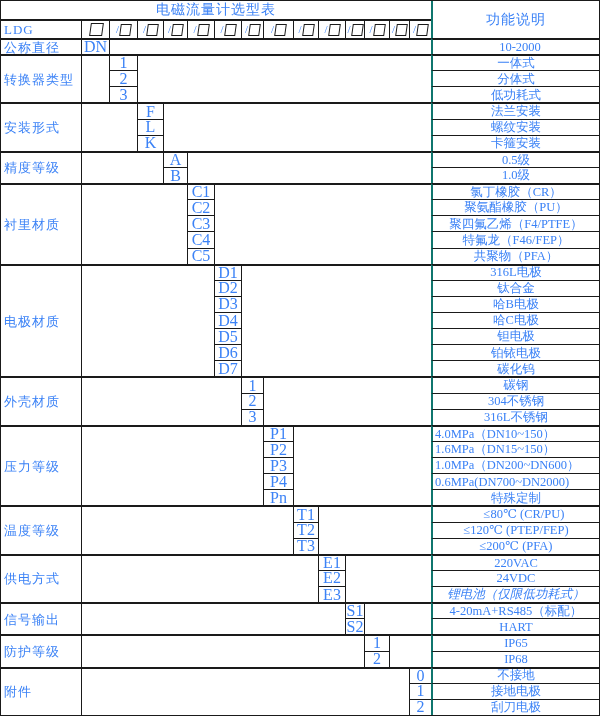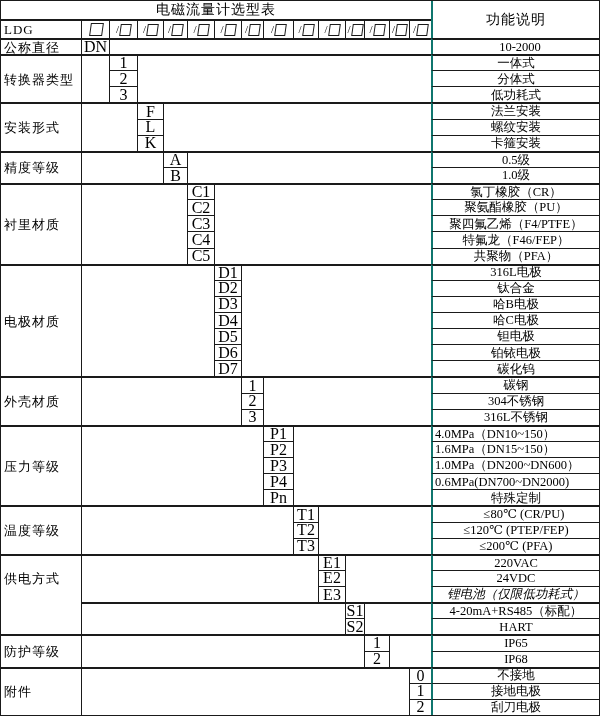--- a/index.html
+++ b/index.html
@@ -1,19 +1,19 @@
 <!DOCTYPE html>
 <html><head>
 <meta charset="utf-8">
 <style>
   html,body{margin:0;padding:0;background:#f5f5f5;}
   #page{
     width:600px;height:716px;background:#ffffff;
     font-family:"Liberation Serif","DejaVu Serif",serif;
-    color:#000000;
+    color:#3b82f6;
   }
   #grid{
     width:600px;height:716px;box-sizing:border-box;
     display:grid;
     grid-template-columns:80px 28px 28px 26px 24px 27px 27px 22px 30px 25px 27px 19px 25px 20px 22px 1fr;
     grid-template-rows:18px 19px repeat(42,1fr);
     border:1px solid #1a1a1a;
     background:#fff;
   }
   .cell{
@@ -190,20 +190,21 @@
       <div class="cell desc bl2 t1" style="grid-area: 34 / 16;">≤200℃ (PFA)</div>
       <div class="cell label t2" style="grid-area: 35 / 1 / 38;">供电方式</div>
       <div class="cell t2 bl1" style="grid-area: 35 / 2 / 38 / 11;"></div>
       <div class="cell t2 bl1" style="grid-area: 35 / 12 / 38 / 16;"></div>
       <div class="cell code bl1 t2" style="grid-area: 35 / 11;">E1</div>
       <div class="cell desc bl2 t2" style="grid-area: 35 / 16;">220VAC</div>
       <div class="cell code bl1 t1" style="grid-area: 36 / 11;">E2</div>
       <div class="cell desc bl2 t1" style="grid-area: 36 / 16;">24VDC</div>
       <div class="cell code bl1 t1" style="grid-area: 37 / 11;">E3</div>
       <div class="cell desc bl2 t1" style="grid-area: 37 / 16; font-style: italic;">锂电池（仅限低功耗式）</div>
+      <div class="cell label t2" style="grid-area: 38 / 1 / 40;">信号输出</div>
       <div class="cell t2 bl1" style="grid-area: 38 / 2 / 40 / 12;"></div>
       <div class="cell t2 bl1" style="grid-area: 38 / 13 / 40 / 16;"></div>
       <div class="cell code bl1 t2" style="grid-area: 38 / 12;">S1</div>
       <div class="cell desc bl2 t2" style="grid-area: 38 / 16;">4-20mA+RS485（标配）</div>
       <div class="cell code bl1 t1" style="grid-area: 39 / 12;">S2</div>
       <div class="cell desc bl2 t1" style="grid-area: 39 / 16;">HART</div>
       <div class="cell label t2" style="grid-area: 40 / 1 / 42;">防护等级</div>
       <div class="cell t2 bl1" style="grid-area: 40 / 2 / 42 / 13;"></div>
       <div class="cell t2 bl1" style="grid-area: 40 / 14 / 42 / 16;"></div>
       <div class="cell code bl1 t2" style="grid-area: 40 / 13;">1</div>

